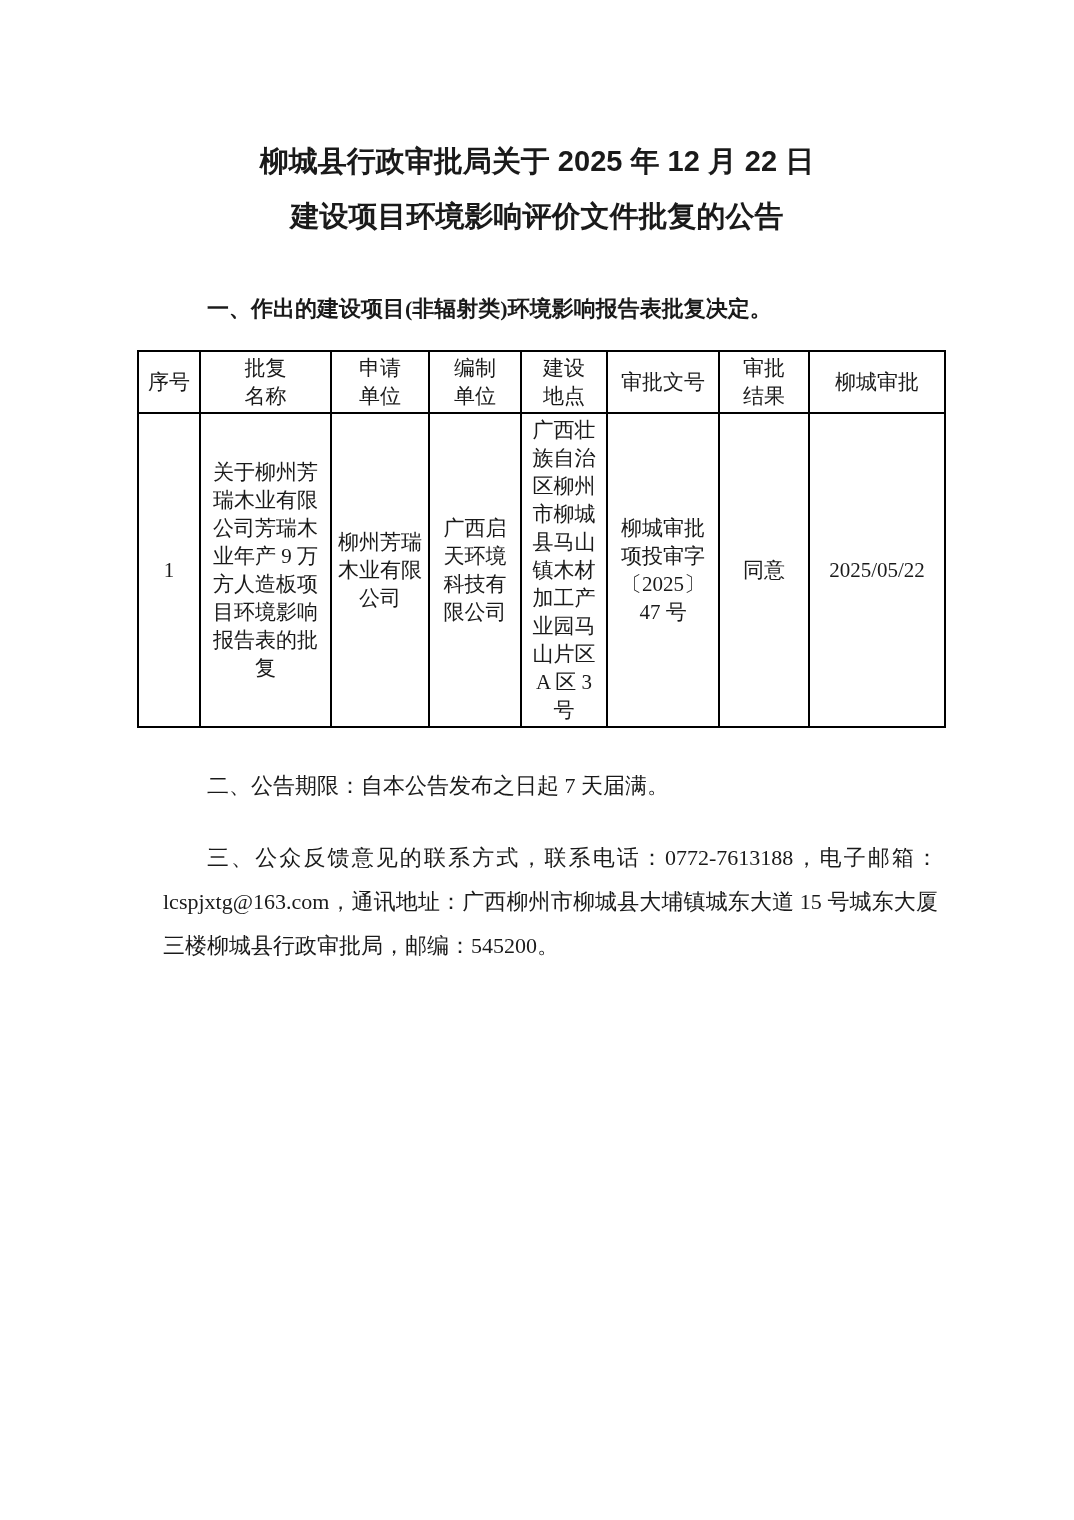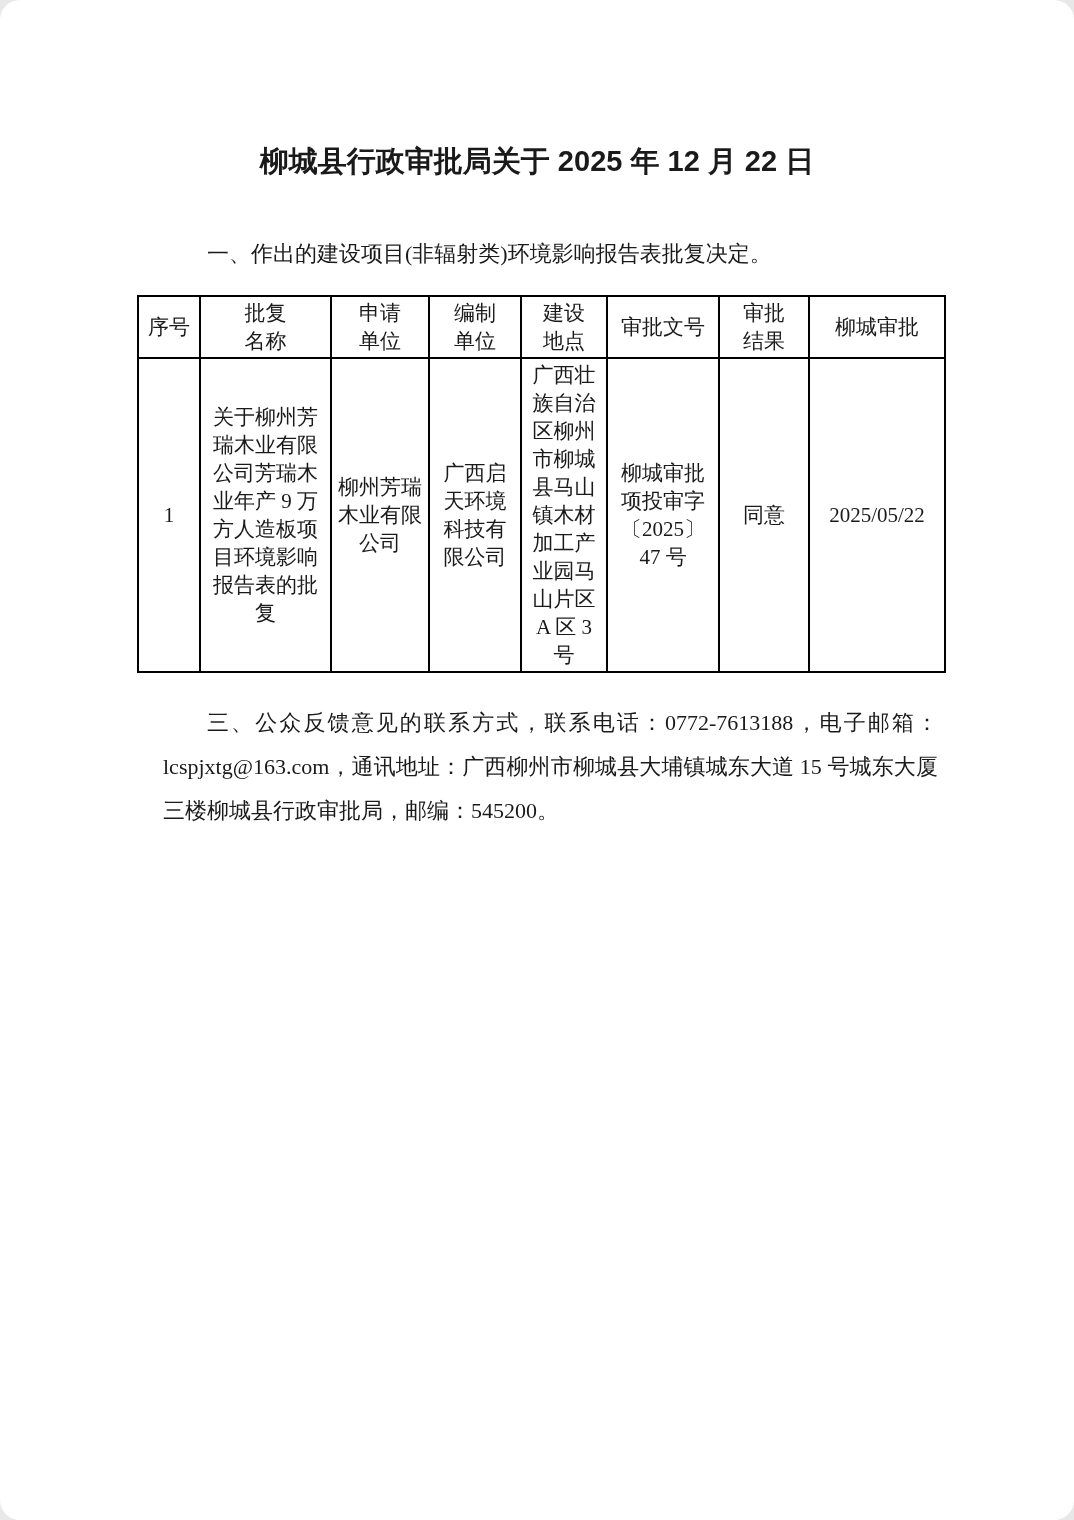--- a/index.html
+++ b/index.html
@@ -11,21 +11,20 @@
   html, body { margin: 0; padding: 0; background: #e8e8e8; }
   .page {
     position: relative;
     width: 1074px;
     height: 1520px;
     margin: 0 auto;
     background: var(--page_bg, #fff);
     color: var(--text, #1a1a1a);
     font-family: "Liberation Serif", "DejaVu Serif", serif;
     overflow: hidden;
-    border-radius: 20px;
   }
   .title {
     text-align: center;
     font-family: "Liberation Sans", "DejaVu Sans", sans-serif;
     font-weight: 700;
     font-size: 29px;
     line-height: 40px;
     margin: 0;
   }
   .title-1 { padding-top: 141px; }
@@ -41,20 +40,21 @@
     text-align: justify;
     text-indent: 44px;
     margin: 28px 0 0 0;
   }
   .section-one {
     margin-top: 58px;
     font-size: 22px;
     line-height: 30px;
     text-indent: 44px;
     text-align: left;
+    font-weight: bold;
   }
   .para-two { margin-top: 36px; }
 
   table.approval {
     margin: 26px 8px 0 137px;
     width: 807px;
     border-collapse: collapse;
     table-layout: fixed;
   }
   table.approval th,
@@ -71,20 +71,21 @@
   }
   table.approval thead th { height: 62px; }
   table.approval tbody td { height: 311px; }
 </style>
 </head>
 <body>
 
 <div class="page">
 
   <div class="title title-1">柳城县行政审批局关于 2025 年 12 月 22 日</div>
+  <div class="title title-2">建设项目环境影响评价文件批复的公告</div>
 
   <div class="text-block">
     <p class="section-one">一、作出的建设项目(非辐射类)环境影响报告表批复决定。</p>
   </div>
 
   <table class="approval">
     <colgroup>
       <col style="width:62px">
       <col style="width:131px">
       <col style="width:98px">
@@ -144,16 +145,17 @@
 项投审字
 〔2025〕
 47 号</td>
         <td>同意</td>
         <td>2025/05/22</td>
       </tr>
     </tbody>
   </table>
 
   <div class="text-block">
+    <p class="para para-two">二、公告期限：自本公告发布之日起 7 天届满。</p>
     <p class="para">三、公众反馈意见的联系方式，联系电话：0772-7613188，电子邮箱：lcspjxtg@163.com，通讯地址：广西柳州市柳城县大埔镇城东大道 15 号城东大厦三楼柳城县行政审批局，邮编：545200。</p>
   </div>
 
 </div>
 
 </body></html>

